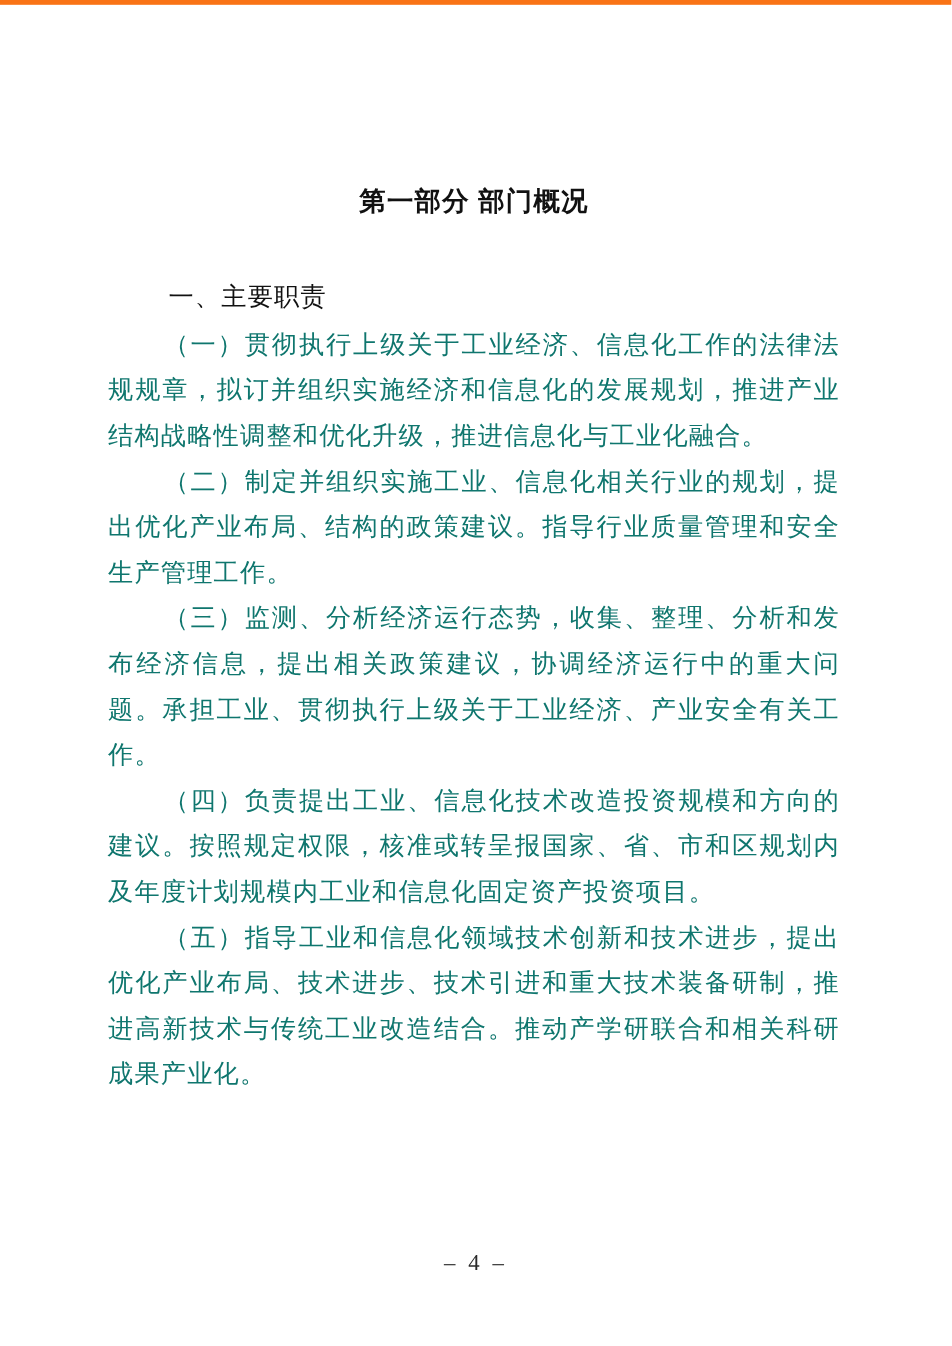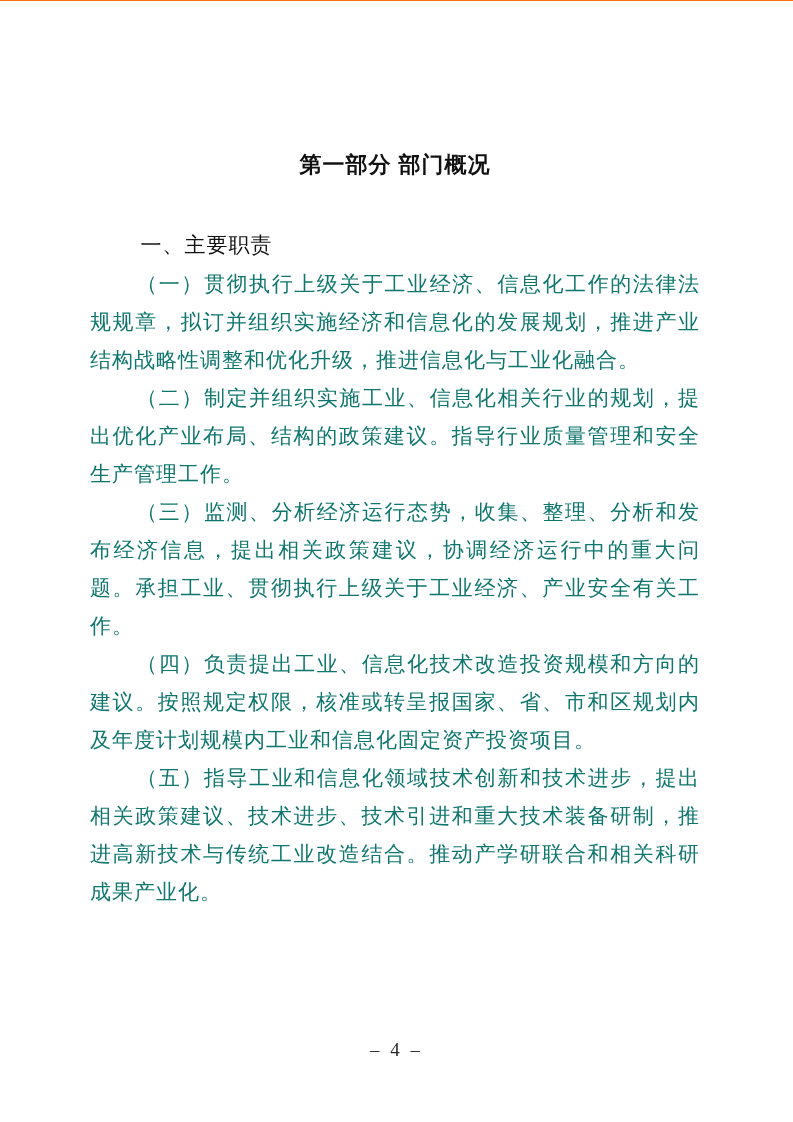--- a/index.html
+++ b/index.html
@@ -8,21 +8,21 @@
     background: #ffffff;
   }
   .page {
     position: relative;
     width: 793px;
     height: 1122px;
     background: #ffffff;
     box-sizing: border-box;
     padding: 150px 93px 0 90px;
     overflow: hidden;
-    border-top: 1px solid #f97316;
+    border-top: 4px solid #f97316;
     font-family: "Liberation Serif", "DejaVu Serif", serif;
     color: #1d1d1d;
   }
   .doc-title {
     margin: 0;
     text-align: center;
     font-family: "Liberation Sans", "DejaVu Sans", sans-serif;
     font-weight: bold;
     font-size: 22px;
     line-height: 28px;
@@ -73,20 +73,20 @@
 
   <h1 class="doc-title">第一部分 部门概况</h1>
 
   <h2 class="section-heading">一、主要职责</h2>
 
   <div class="body-text">
     <p class="para-1">（一）贯彻执行上级关于工业经济、信息化工作的法律法规规章，拟订并组织实施经济和信息化的发展规划，推进产业结构战略性调整和优化升级，推进信息化与工业化融合。</p>
     <p class="para-2">（二）制定并组织实施工业、信息化相关行业的规划，提出优化产业布局、结构的政策建议。指导行业质量管理和安全生产管理工作。</p>
     <p class="para-3">（三）监测、分析经济运行态势，收集、整理、分析和发布经济信息，提出相关政策建议，协调经济运行中的重大问题。承担工业、贯彻执行上级关于工业经济、产业安全有关工作。</p>
     <p class="para-4">（四）负责提出工业、信息化技术改造投资规模和方向的建议。按照规定权限，核准或转呈报国家、省、市和区规划内及年度计划规模内工业和信息化固定资产投资项目。</p>
-    <p class="para-5">（五）指导工业和信息化领域技术创新和技术进步，提出相关政策建议、技术进步、技术引进和重大技术装备研制，推进高新技术与传统工业改造结合。推动产学研联合和相关科研成果产业化。</p>
+    <p class="para-5">（五）指导工业和信息化领域技术创新和技术进步，提出优化产业布局、技术进步、技术引进和重大技术装备研制，推进高新技术与传统工业改造结合。推动产学研联合和相关科研成果产业化。</p>
   </div>
 
   <div class="page-footer">
     <span>– 4 –</span>
   </div>
 
 </div>
 
 </body></html>

